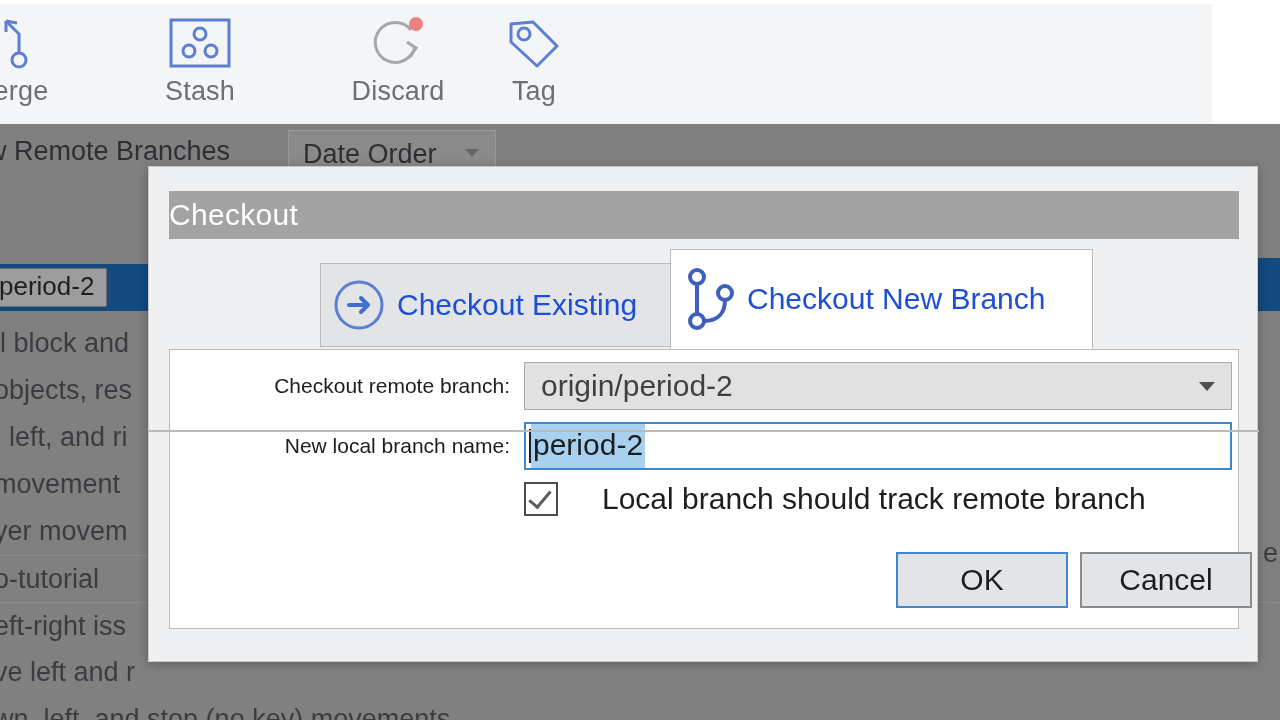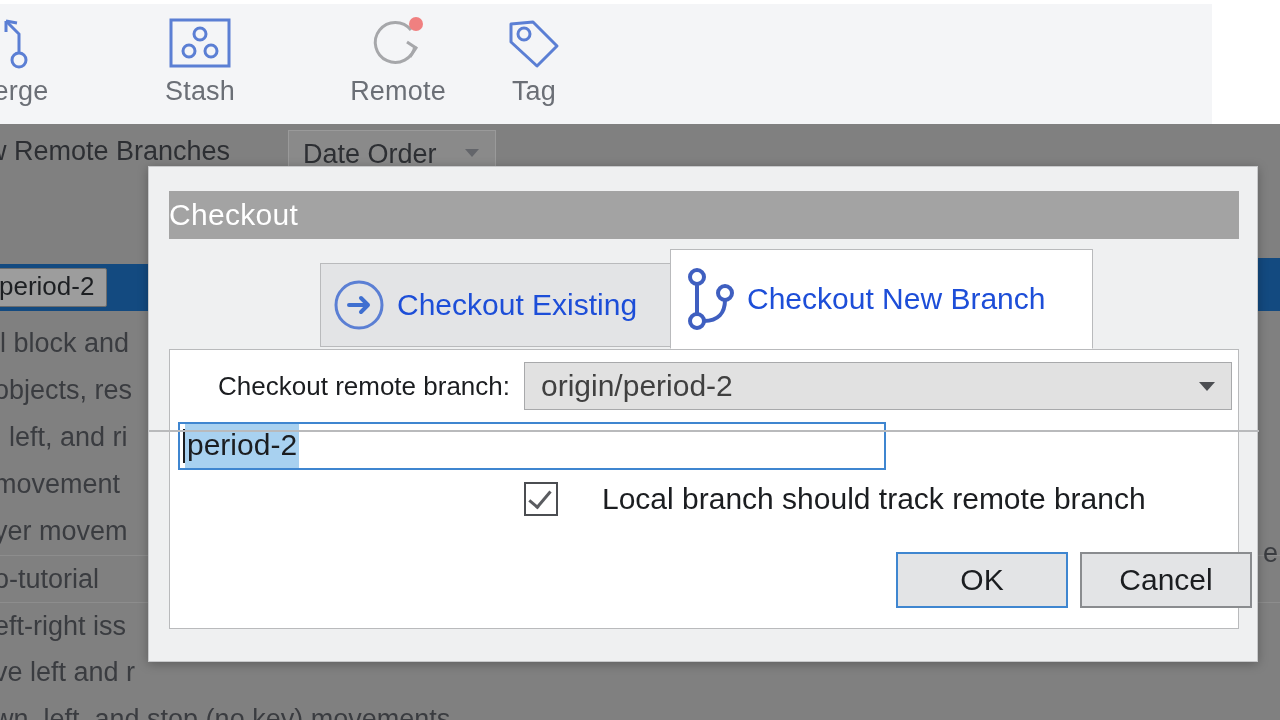--- a/index.html
+++ b/index.html
@@ -140,21 +140,21 @@
   .panel {
     position: absolute; left: 20px; top: 182px; width: 1070px; height: 280px;
     background: #ffffff; border: 1px solid #b9babc;
   }
 
   .form-row { position: absolute; display: flex; align-items: center; }
   .row-remote { left: 8px; top: 10px; width: 1055px; height: 52px; }
   .row-local  { left: 8px; top: 70px; width: 1055px; height: 52px; }
   .form-label {
     width: 346px; text-align: right; padding-right: 14px;
-    font-size: 26px; color: #1b1d20; white-space: nowrap;
+    font-size: 21px; color: #1b1d20; white-space: nowrap;
   }
   .combo {
     position: relative; width: 708px; height: 48px;
     background: #e1e1e1; border: 1px solid #a8a9ab;
     display: flex; align-items: center;
   }
   .combo-text {
     font-size: 30px; color: #404040; padding-left: 16px; white-space: nowrap;
   }
   .combo-caret {
@@ -235,21 +235,21 @@
     </div>
 
     <div class="tb-item tb-disc">
       <div class="tb-icon">
         <svg width="62" height="58" viewBox="0 0 62 58">
           <path d="M44 16 A20 20 0 1 0 48 32" fill="none" stroke="#a6a7aa" stroke-width="3"></path>
           <path d="M40 28 L49 34 L43 43" fill="none" stroke="#a6a7aa" stroke-width="3"></path>
           <circle cx="49" cy="10" r="7" fill="#f08080"></circle>
         </svg>
       </div>
-      <div class="tb-label">Remote</div>
+      <div class="tb-label">Discard</div>
     </div>
 
     <div class="tb-item tb-tag">
       <div class="tb-icon">
         <svg width="62" height="58" viewBox="0 0 62 58">
           <path d="M8 10 L30 8 L54 32 L34 52 L8 28 Z" fill="none" stroke="#5b7fd4" stroke-width="3" stroke-linejoin="round"></path>
           <circle cx="21" cy="20" r="6" fill="none" stroke="#5b7fd4" stroke-width="3"></circle>
         </svg>
       </div>
       <div class="tb-label">Tag</div>
@@ -340,20 +340,21 @@
 
       <div class="form-row row-remote">
         <div class="form-label">Checkout remote branch:</div>
         <div class="combo">
           <div class="combo-text">origin/period-2</div>
           <div class="combo-caret"></div>
         </div>
       </div>
 
       <div class="form-row row-local">
+        <div class="form-label">New local branch name:</div>
         <div class="textinput">
           <div class="ti-caret"></div>
           <div class="ti-value">period-2</div>
         </div>
       </div>
 
       <div class="checkrow">
         <div class="checkbox">
           <div class="tick"></div>
         </div>

